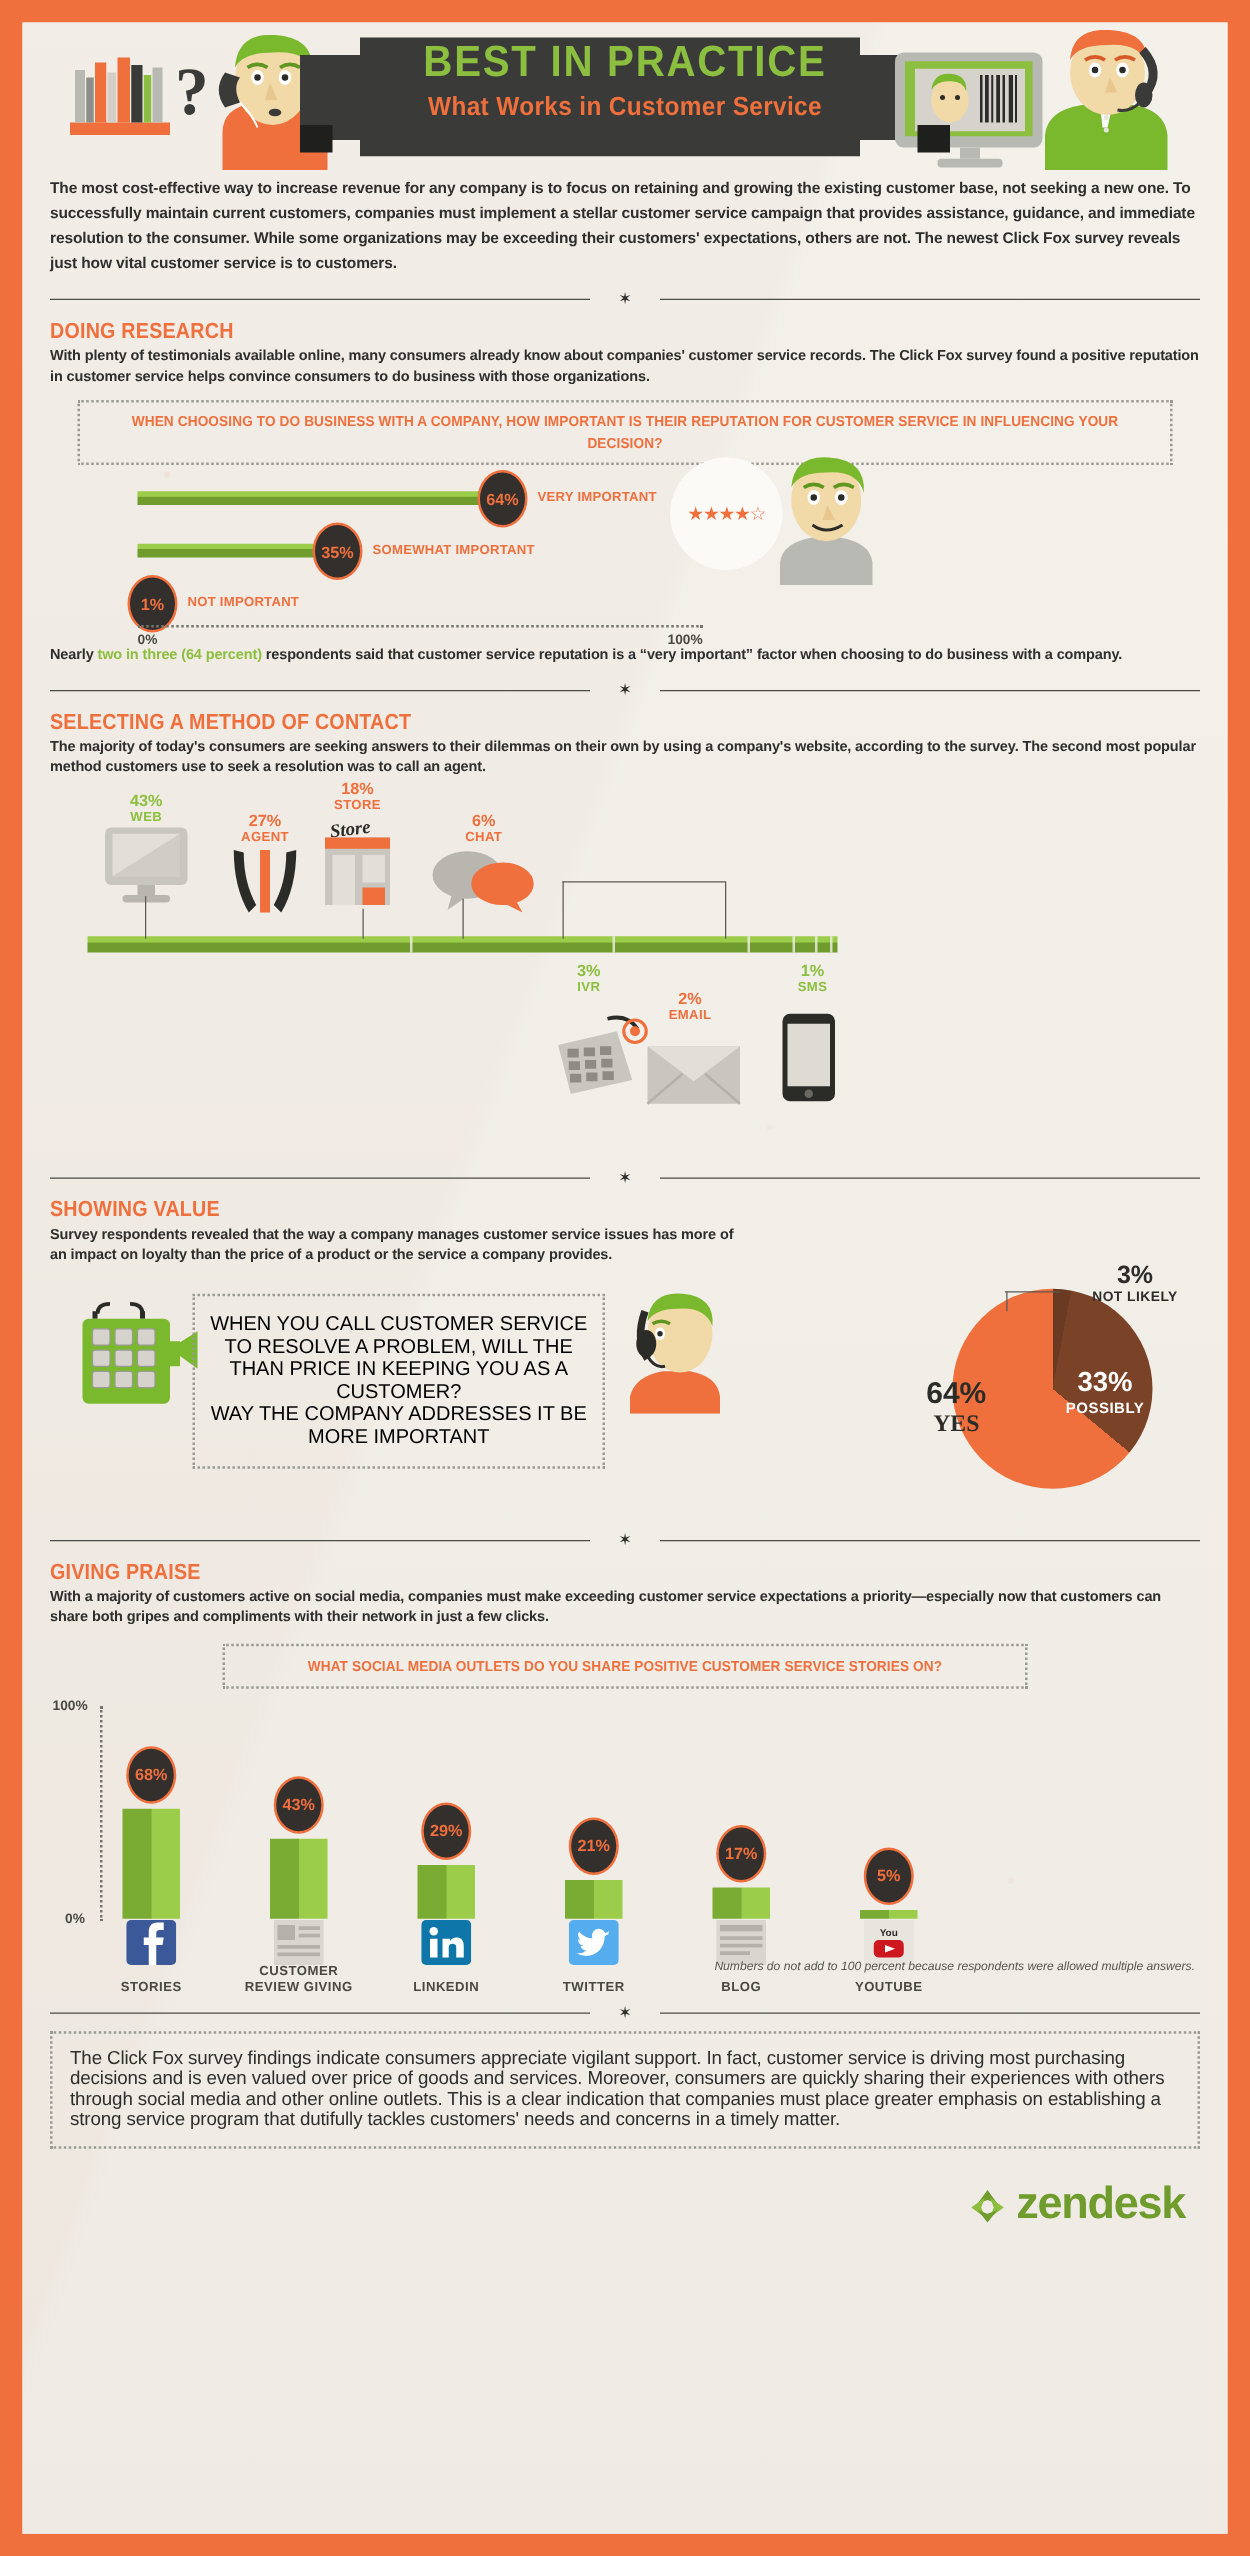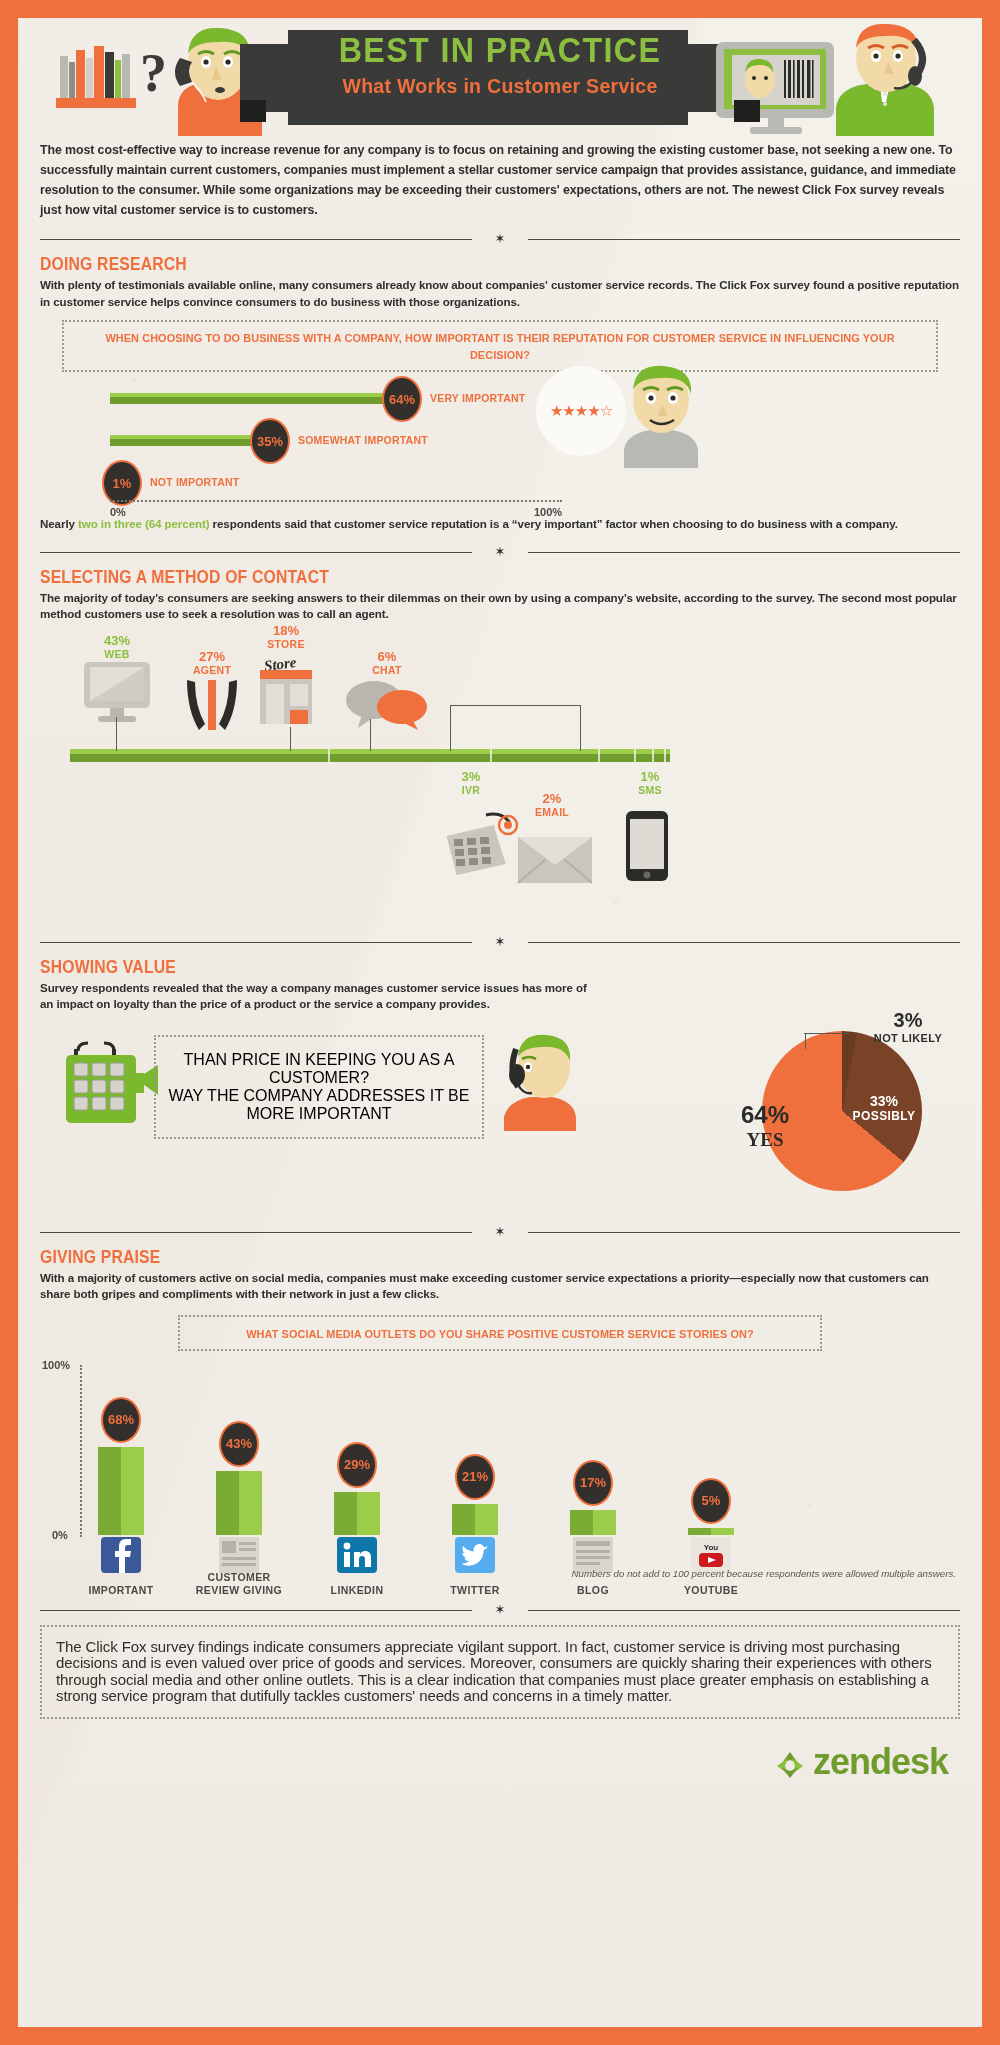--- a/index.html
+++ b/index.html
@@ -513,20 +513,21 @@
           <rect x="12" y="58" width="14" height="13" rx="2"></rect>
             <rect x="30" y="58" width="14" height="13" rx="2"></rect>
             <rect x="48" y="58" width="14" height="13" rx="2"></rect>
         </g>
         <path d="M74 40 L96 26 L96 56 Z" fill="#7ab82e"></path>
         <rect x="70" y="34" width="12" height="20" fill="#7ab82e"></rect>
       </svg>
     </div>
 
     <div style="position:absolute;left:136px;top:22px;width:330px;border:2px dotted #9a9a93;padding:14px 10px;text-align:center;">
+      <div class="qtext">WHEN YOU CALL CUSTOMER SERVICE TO RESOLVE A PROBLEM, WILL THE</div>
       <div class="qtext">THAN PRICE IN KEEPING YOU AS A CUSTOMER?</div>
       <div class="qtext">WAY THE COMPANY ADDRESSES IT BE MORE IMPORTANT</div>
     </div>
 
     <div style="position:absolute;left:478px;top:18px;">
       <svg viewBox="0 0 86 100" width="86" height="100">
         <path d="M8 100 L8 86 Q12 70 34 66 L56 66 Q78 70 80 86 L80 100Z" fill="#ef6f3d"></path>
         <ellipse cx="48" cy="36" rx="26" ry="31" fill="#f2d9a8"></ellipse>
         <path d="M22 26 Q24 2 50 4 Q76 6 74 30 Q68 14 46 16 Q28 16 22 26Z" fill="#7ab82e"></path>
         <path d="M20 18 Q12 40 22 56" stroke="#2b2b28" stroke-width="6" fill="none"></path>
@@ -537,21 +538,21 @@
         <path d="M26 28 Q33 24 40 28" stroke="#5e9620" stroke-width="2.6" fill="none"></path>
       </svg>
     </div>
 
     <div class="pie"></div>
     <div class="pie-lbl" style="right:182px;top:88px;width:70px;">
       <div style="font-size:24px;font-weight:bold;color:#2b2b28;font-family:'Liberation Sans Narrow','Liberation Sans',sans-serif;">64%</div>
       <div style="font-size:19px;font-weight:bold;color:#2b2b28;font-family:Liberation Serif, serif;">YES</div>
     </div>
     <div class="pie-lbl" style="right:62px;top:80px;width:72px;">
-      <div style="font-size:14px;font-weight:bold;color:#fff;font-family:'Liberation Sans Narrow','Liberation Sans',sans-serif;">33%</div>
+      <div style="font-size:22px;font-weight:bold;color:#fff;font-family:'Liberation Sans Narrow','Liberation Sans',sans-serif;">33%</div>
       <div style="font-size:12px;font-weight:bold;color:#fff;letter-spacing:.4px;">POSSIBLY</div>
     </div>
     <div class="pie-lbl" style="right:26px;top:-4px;width:96px;">
       <div style="font-size:20px;font-weight:bold;color:#2b2b28;font-family:'Liberation Sans Narrow','Liberation Sans',sans-serif;">3%</div>
       <div style="font-size:11px;font-weight:bold;color:#2b2b28;letter-spacing:.4px;">NOT LIKELY</div>
     </div>
     <div style="position:absolute;right:134px;top:20px;width:44px;border-top:1px solid #5c5a55;"></div>
     <div style="position:absolute;right:176px;top:20px;height:16px;border-left:1px solid #5c5a55;"></div>
   </div>
 
@@ -574,21 +575,21 @@
     <div class="sbar-wrap" style="left:80px;">
       <div class="badge" style="position:relative;left:50%;transform:translateX(-50%);margin-bottom:4px;">68%</div>
       <div class="sbar" style="height:88px;"></div>
     </div>
     <div style="position:absolute;left:83px;bottom:4px;">
       <svg viewBox="0 0 40 36" width="40" height="36">
         <rect x="0" y="0" width="40" height="36" rx="4" fill="#3b5998"></rect>
         <path d="M24 36 V20 h5 l1-6h-6v-3c0-2 .6-3 3-3h3V2h-5c-5 0-7 3-7 8v4h-4v6h4v16z" fill="#fff"></path>
       </svg>
     </div>
-    <div class="sname" style="left:48px;bottom:-16px;">IMPORTANT</div>
+    <div class="sname" style="left:48px;bottom:-16px;">STORIES</div>
 
     <div class="sbar-wrap" style="left:198px;">
       <div class="badge" style="position:relative;left:50%;transform:translateX(-50%);margin-bottom:4px;">43%</div>
       <div class="sbar" style="height:64px;"></div>
     </div>
     <div style="position:absolute;left:201px;bottom:4px;">
       <svg viewBox="0 0 40 36" width="40" height="36">
         <rect x="0" y="0" width="40" height="36" fill="#d9d6cf"></rect>
         <rect x="3" y="4" width="14" height="12" fill="#b4b1aa"></rect>
         <g fill="#b4b1aa">

